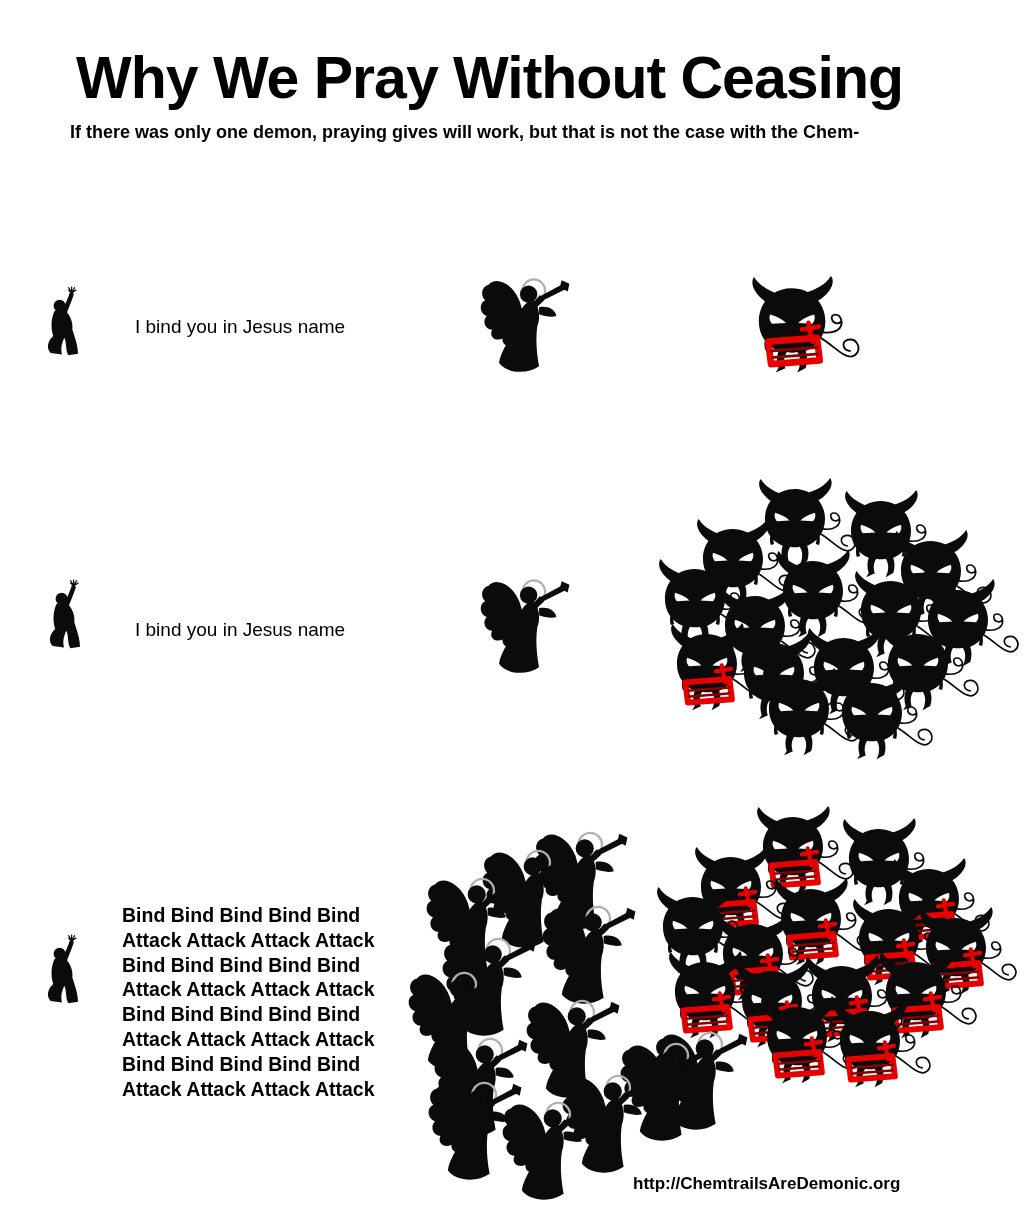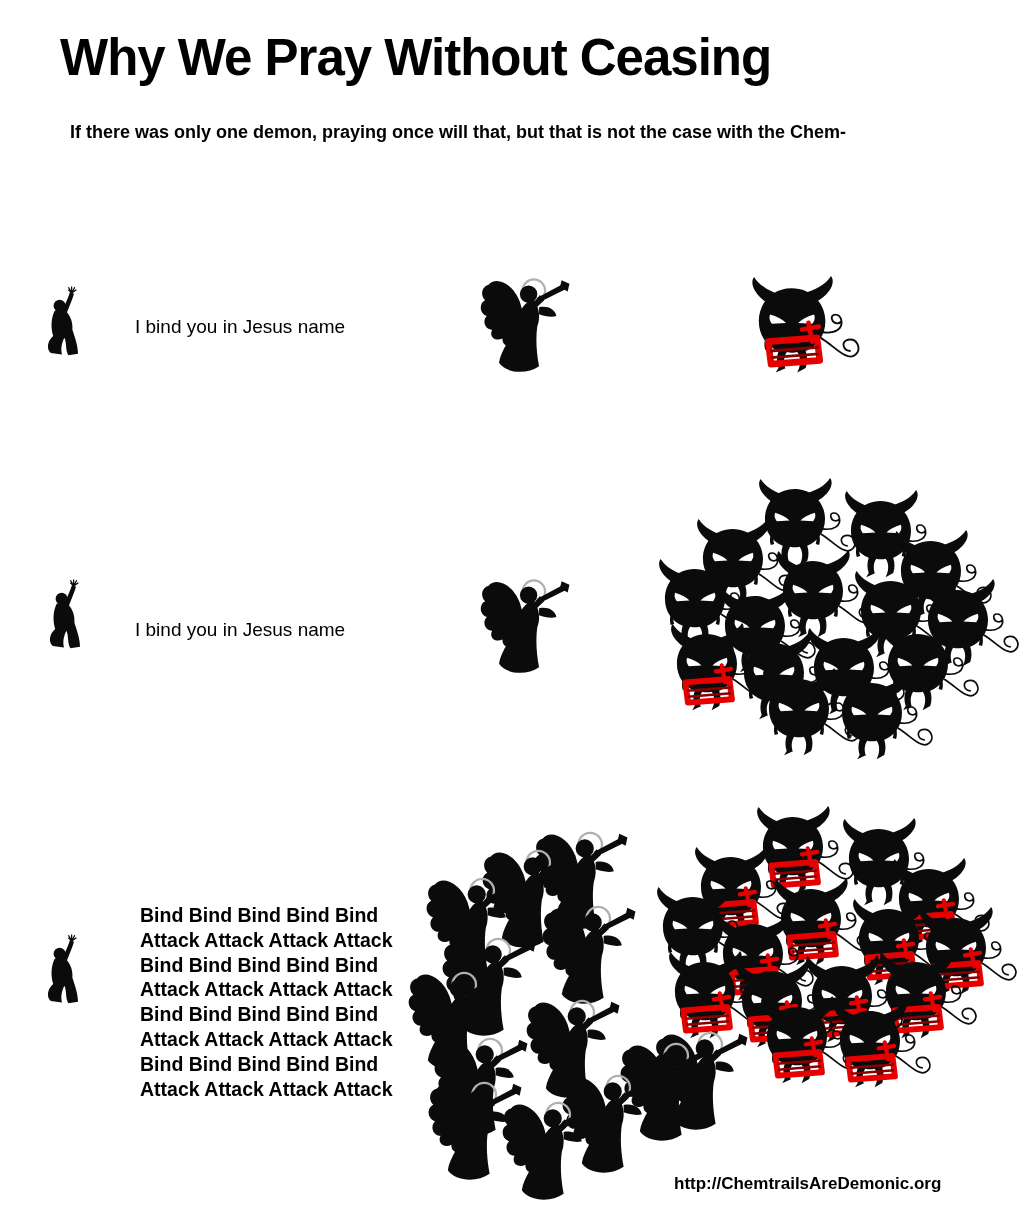--- a/index.html
+++ b/index.html
@@ -3,22 +3,22 @@
 <meta charset="utf-8">
 <style>
   html,body{margin:0;padding:0}
   body{
     width:1024px;height:1217px;position:relative;overflow:hidden;
     background:#ffffff;color:#000;
     font-family:"Liberation Sans",sans-serif;
   }
   .poster{position:absolute;inset:0}
   .title{
-    position:absolute;left:60px;top:28px;margin:0;
-    font-size:51px;font-weight:700;letter-spacing:-1px;white-space:nowrap;
+    position:absolute;left:60px;top:28px;margin:16px;
+    font-size:59px;font-weight:700;letter-spacing:-1px;white-space:nowrap;
   }
   .intro{position:absolute;left:70px;top:119px;font-size:18px;font-weight:700;line-height:26px}
   .intro-line{white-space:pre}
   .prayer-label{position:absolute;font-size:19px;font-weight:400;white-space:pre}
   .prayer-block{position:absolute;font-size:19.5px;font-weight:700;line-height:24.8px}
   .prayer-block div{white-space:pre}
   .footer-url{position:absolute;font-size:17px;font-weight:700;white-space:pre}
   .sprite{position:absolute;overflow:visible}
   .crowd{position:absolute}
 </style>
@@ -65,21 +65,21 @@
       <path fill="none" stroke="#e60000" stroke-width="5" stroke-linecap="round" d="M73,50 L77,70 M66,57 L84,54"></path>
     </symbol>
   </defs>
 </svg>
 
 <div class="poster">
 
   <h1 class="title">Why We Pray Without Ceasing</h1>
 
   <div class="intro">
-    <div class="intro-line">If there was only one demon, praying once will that, but that is not the case with the Chem-</div>
+    <div class="intro-line">If there was only one demon, praying gives will work, but that is not the case with the Chem-</div>
   </div>
 
   <div>
     <svg class="sprite" viewBox="0 0 60 92" style="left:42px;top:285px;width:48px;height:75px">
         <use href="#person-shape"></use>
       </svg>
     <div class="prayer-label" style="left:135px;top:316px">I bind you in Jesus name</div>
     <svg class="sprite" viewBox="0 0 110 122" style="left:478px;top:269px;width:96px;height:106px">
         <use href="#angel-shape"></use>
       </svg>
@@ -144,21 +144,21 @@
         <svg viewBox="0 0 130 112" class="sprite" style="left: 177px; top: 194px; width: 110px; height: 95px;">
           <use href="#demon-shape"></use>
         </svg>
       </div>
   </div>
 
   <div>
     <svg class="sprite" viewBox="0 0 60 92" style="left:42px;top:933px;width:48px;height:75px">
         <use href="#person-shape"></use>
       </svg>
-    <div class="prayer-block" style="left:140px;top:903px">
+    <div class="prayer-block" style="left:122px;top:903px">
       <div>Bind Bind Bind Bind Bind</div>
       <div>Attack Attack Attack Attack</div>
       <div>Bind Bind Bind Bind Bind</div>
       <div>Attack Attack Attack Attack</div>
       <div>Bind Bind Bind Bind Bind</div>
       <div>Attack Attack Attack Attack</div>
       <div>Bind Bind Bind Bind Bind</div>
       <div>Attack Attack Attack Attack</div>
     </div>
     <div class="crowd" id="demon-crowd-3" style="left:646px;top:806px;width:380px;height:300px">
@@ -257,14 +257,14 @@
         </svg>
         <svg viewBox="0 0 110 122" class="sprite" style="left: 22px; top: 256px; width: 100px; height: 111px;">
           <use href="#angel-shape"></use>
         </svg>
         <svg viewBox="0 0 110 122" class="sprite" style="left: 96px; top: 276px; width: 100px; height: 111px;">
           <use href="#angel-shape"></use>
         </svg>
       </div>
   </div>
 
-  <div class="footer-url" style="left:674px;top:1174px">http://ChemtrailsAreDemonic.org</div>
+  <div class="footer-url" style="left:633px;top:1174px">http://ChemtrailsAreDemonic.org</div>
 </div>
 
 </body></html>

